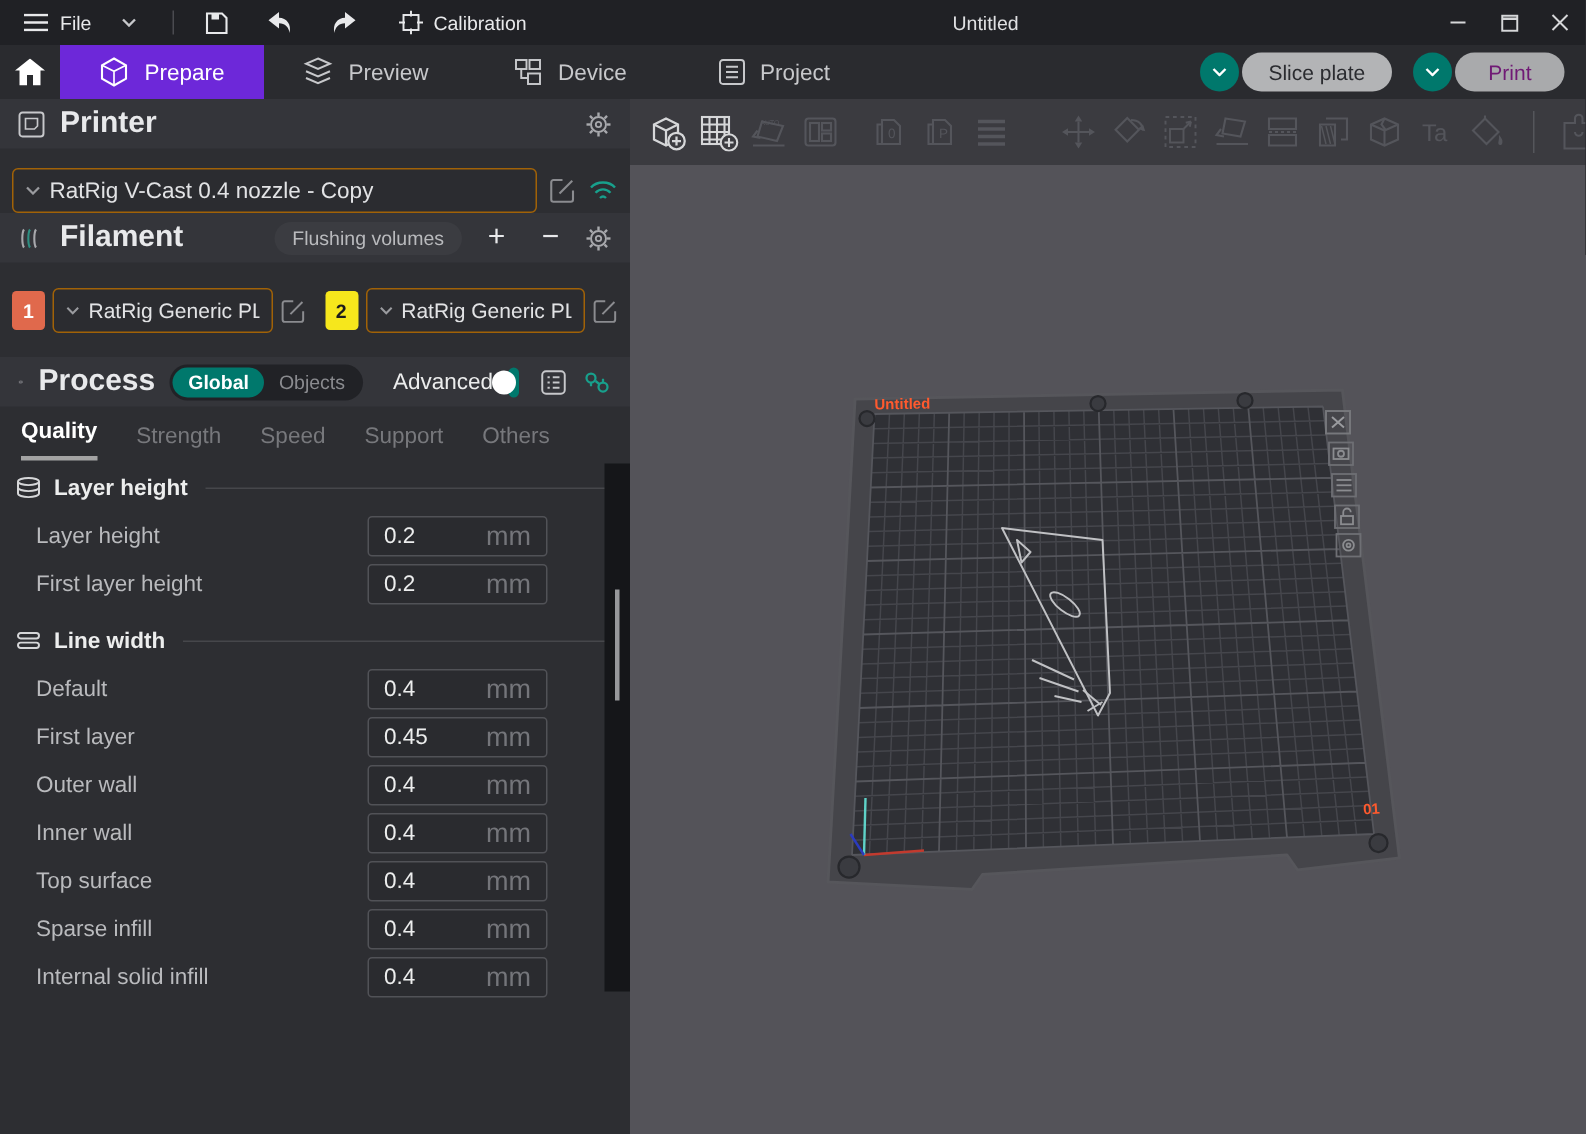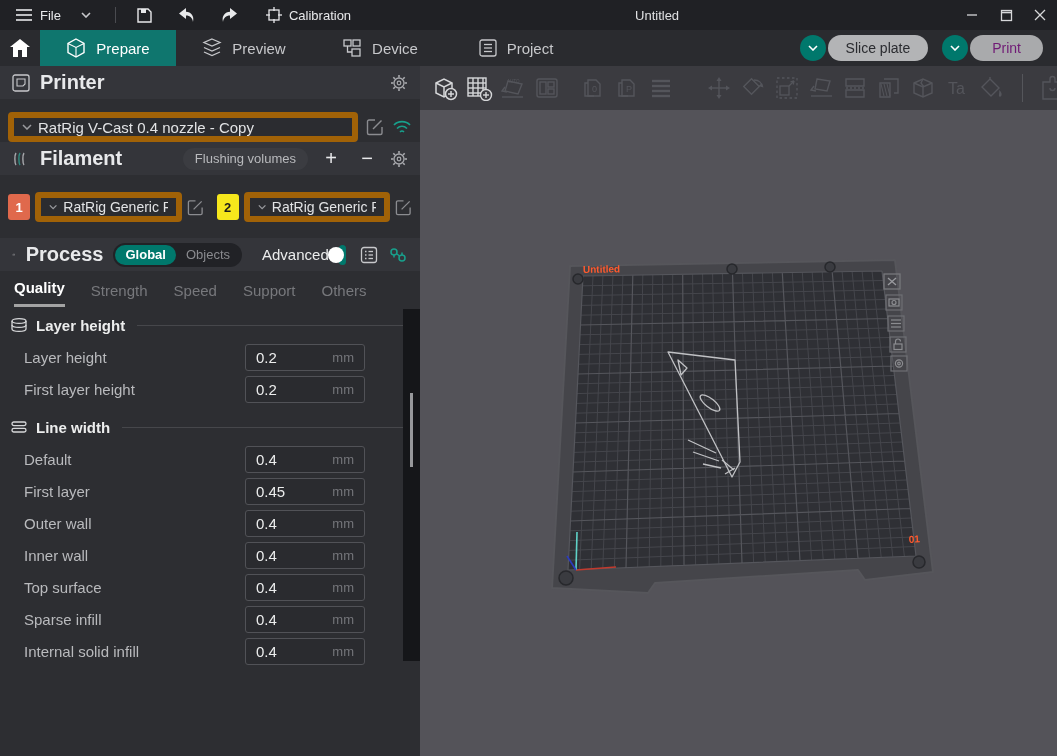--- a/index.html
+++ b/index.html
@@ -15,39 +15,39 @@
   .calib { display:flex; align-items:center; gap:7px; padding:0 8px; }
   .tb-title { flex:1; text-align:center; font-size:13px; color:#dfe0e2; }
   .win-btns { display:flex; }
   .win-btn { width:34px; height:30px; display:flex; align-items:center; justify-content:center; color:#d6d7d9; }
 
   
   .tabbar { height:36px; background:#2a2b2f; display:flex; align-items:stretch; }
   .home-btn { width:40px; display:flex; align-items:center; justify-content:center; }
   .tab { width:136px; display:flex; align-items:center; justify-content:center; gap:10px;
          color:#c7c8cb; font-size:15px; cursor:pointer; }
-  .tab.active { background:#0f766e; color:#fff; }
+  .tab.active { background:#6d28d9; color:#fff; }
   .tabbar-spacer { flex:1; }
   .action-group { display:flex; align-items:center; gap:2px; margin-right:14px; }
   .drop-circle { width:26px; height:26px; border-radius:13px; background:#00786C; display:flex; align-items:center; justify-content:center; }
   .pill { height:26px; border-radius:13px; background:#b3b4b6; color:#2b2c30; font-size:14px;
           display:flex; align-items:center; justify-content:center; padding:0 18px; }
   .pill.print { background:#a9aaac; color:#701a75; padding:0 22px; }
 
   
   .main { display:flex; height:690px; }
   .sidebar { width:420px; background:#2d2e32; color:#dfe0e2; position:relative; overflow:hidden; }
   .viewport { flex:1; display:flex; flex-direction:column; min-width:0; }
 
   
   .sec-head { height:33px; background:#34353a; display:flex; align-items:center; padding:0 12px; gap:10px; }
   .sec-title { font-size:20px; font-weight:bold; color:#e8e9eb; }
   .sec-head .spacer { flex:1; }
   .row { display:flex; align-items:center; padding:0 8px; }
-  .combo { height:30px; border:6px solid #a16207; border-radius:4px; background:#2b2c30;
+  .combo { height:30px; border:1px solid #a16207; border-radius:4px; background:#2b2c30;
            display:flex; align-items:center; gap:6px; padding:0 8px; font-size:15px; color:#e2e3e5; }
   .combo .val { white-space:nowrap; overflow:hidden; }
   .combo.filled { background:#3a3b40; border:none; color:#8e8f93; }
   .icon-btn { display:flex; align-items:center; justify-content:center; }
   .badge-pill { height:22px; border-radius:11px; background:#3b3c41; color:#b9babd; font-size:13px;
                 display:flex; align-items:center; padding:0 12px; }
   .plusminus { color:#e8e9eb; font-size:20px; width:26px; text-align:center; }
   .swatch { width:22px; height:26px; border-radius:3px; display:flex; align-items:center; justify-content:center;
             font-size:13px; font-weight:bold; }
   .seg { height:24px; background:#212226; border-radius:12px; display:flex; align-items:center; padding:2px; }
@@ -61,21 +61,21 @@
   .ptab.active { color:#ffffff; font-weight:bold; border-bottom:3px solid #a3a3a3; }
   .param-area { position:relative; height:352px; margin-top:2px; }
   .grp-head { height:32px; display:flex; align-items:center; gap:8px; padding:0 10px; }
   .grp-title { font-size:15px; font-weight:bold; color:#eceded; white-space:nowrap; }
   .grp-rule { flex:1; height:1px; background:#46474b; margin-left:4px; }
   .prow { height:32px; display:flex; align-items:center; padding-left:24px; }
   .plabel { flex:1; font-size:15px; color:#b9babd; }
   .pinput { width:120px; height:27px; margin-right:55px; border:1px solid #515257; border-radius:3px;
             background:#2a2b2f; display:flex; align-items:center; padding:0 10px; }
   .pval { flex:1; font-size:15px; color:#eceded; }
-  .punit { font-size:13px; color:#74757a; }
+  .punit { font-size:18px; color:#74757a; }
   .scrollstrip { position:absolute; right:0; top:0; bottom:0; width:17px; background:#151619; }
   .scrollthumb { position:absolute; left:7px; width:3px; top:84px; height:74px; background:#97989b; }
 
   
   .vp-toolbar { height:44px; background:#3b3b40; display:flex; align-items:center; padding-left:8px; overflow:hidden; }
   .ticon { width:34px; height:34px; display:flex; align-items:center; justify-content:center; flex:0 0 auto; }
   .ticon.en { color:#d6d7d9; }
   .ticon.dis { color:#54555b; }
   .tgap { width:12px; flex:0 0 auto; }
   .tsep { width:1px; height:28px; background:#55565b; margin:0 14px; flex:0 0 auto; }

